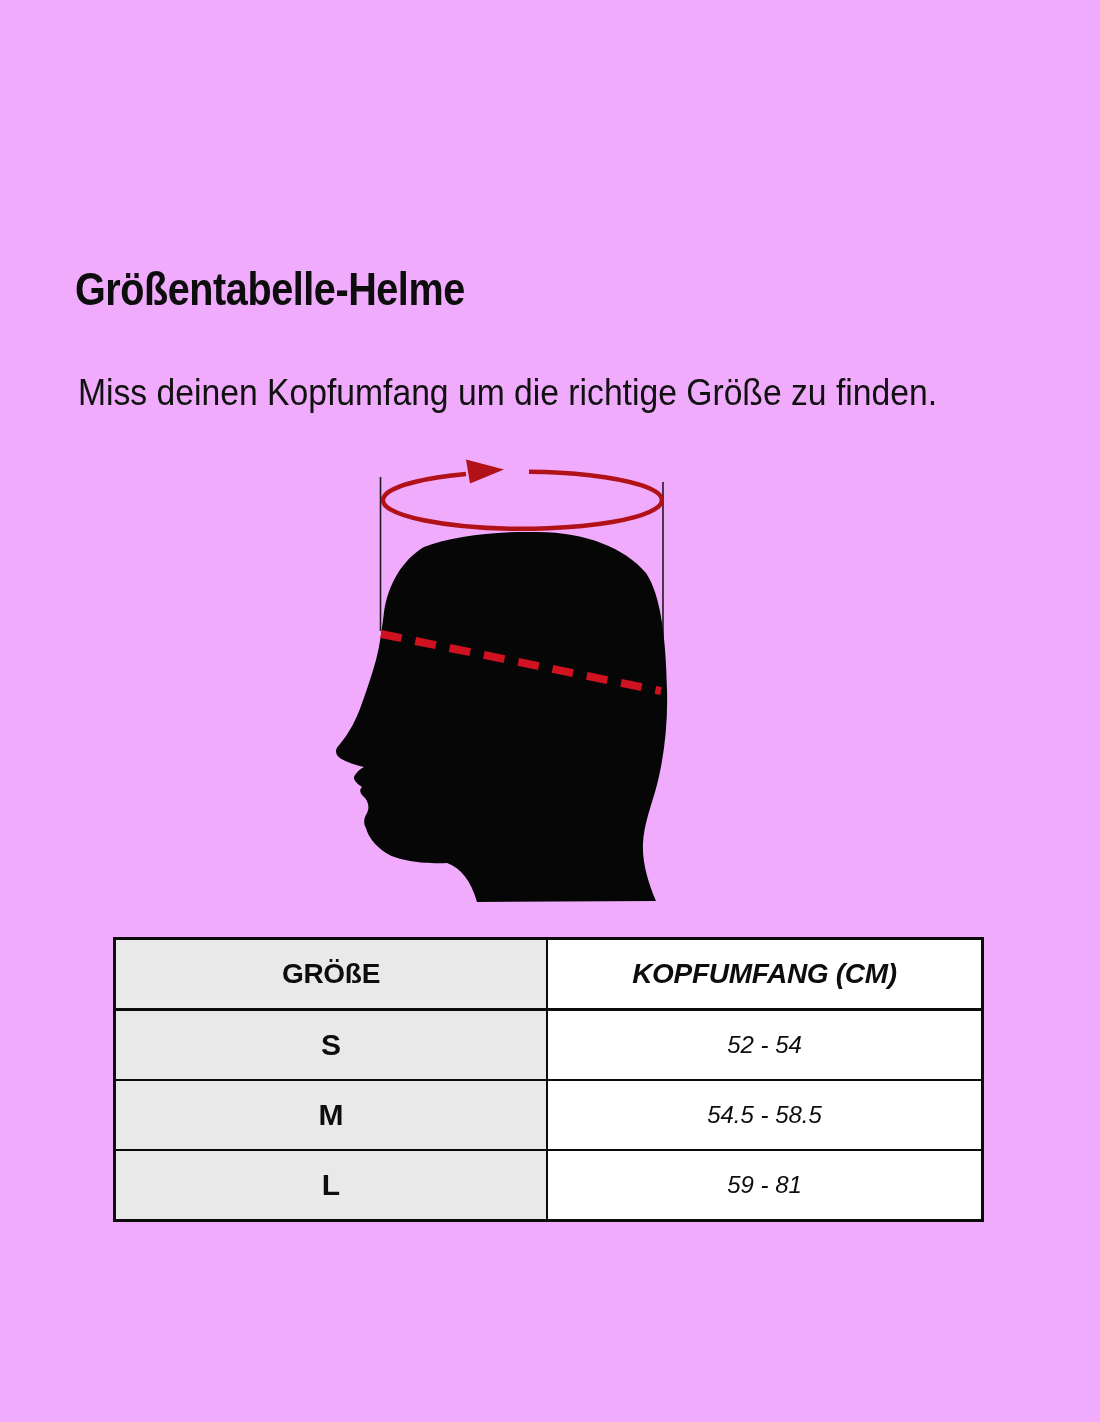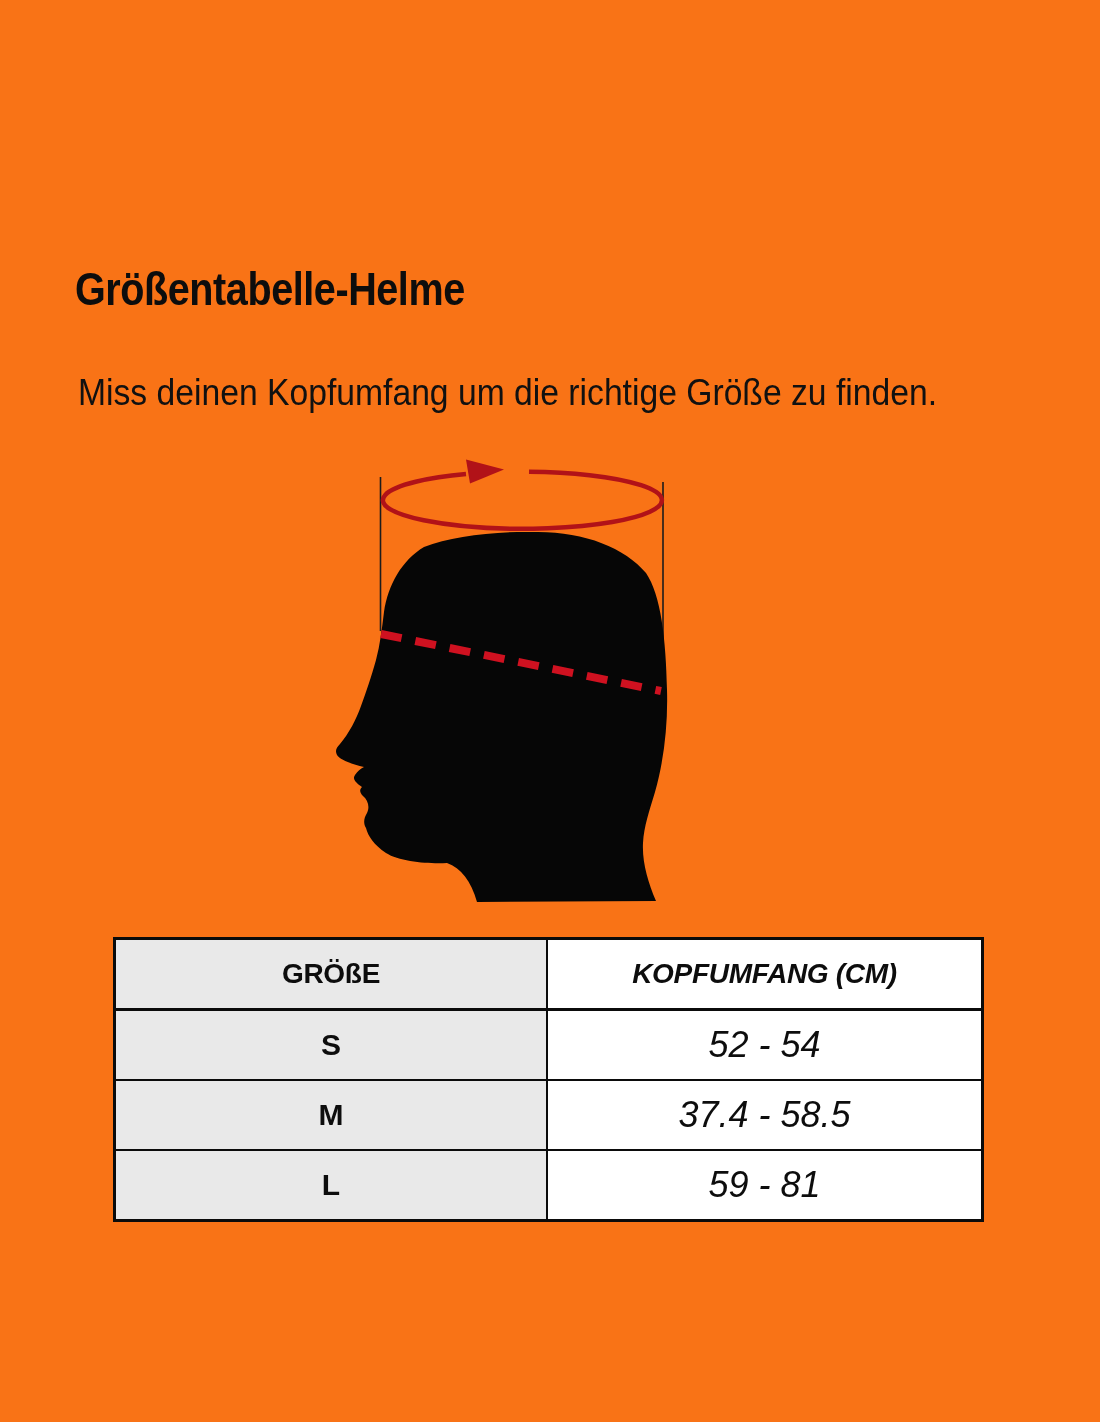--- a/index.html
+++ b/index.html
@@ -5,21 +5,21 @@
   html, body {
     margin: 0;
     padding: 0;
     background: #ffffff;
     font-family: "Liberation Sans", sans-serif;
   }
   .page {
     position: relative;
     width: 1100px;
     height: 1422px;
-    background: #f97316;
+    background: #f0abfc;
     overflow: hidden;
   }
   .title {
     position: absolute;
     left: 75px;
     top: 262px;
     margin: 0;
     font-size: 46px;
     font-weight: bold;
     color: #0d0d0d;
@@ -74,21 +74,21 @@
     font-weight: bold;
     letter-spacing: -0.3px;
     border-bottom-width: 3px;
   }
   td.size-col, th.size-col {
     width: 430px;
     background: #e9e9e9;
   }
   td.circ-col, th.circ-col { background: #ffffff; font-style: italic; }
   td.size-cell { font-size: 30px; font-weight: bold; }
-  td.circ-cell { font-size: 36px; font-weight: normal; }
+  td.circ-cell { font-size: 24px; font-weight: normal; }
 </style>
 </head>
 <body>
 
 <div class="page">
 
   <h1 class="title">Größentabelle-Helme</h1>
 
   <p class="subtitle">Miss deinen Kopfumfang um die richtige Größe zu finden.</p>
 
@@ -141,21 +141,21 @@
         <th class="circ-col">KOPFUMFANG (CM)</th>
       </tr>
     </thead>
     <tbody>
       <tr>
         <td class="size-col size-cell">S</td>
         <td class="circ-col circ-cell">52 - 54</td>
       </tr>
       <tr>
         <td class="size-col size-cell">M</td>
-        <td class="circ-col circ-cell">37.4 - 58.5</td>
+        <td class="circ-col circ-cell">54.5 - 58.5</td>
       </tr>
       <tr>
         <td class="size-col size-cell">L</td>
         <td class="circ-col circ-cell">59 - 81</td>
       </tr>
     </tbody>
   </table>
 
 </div>
 

